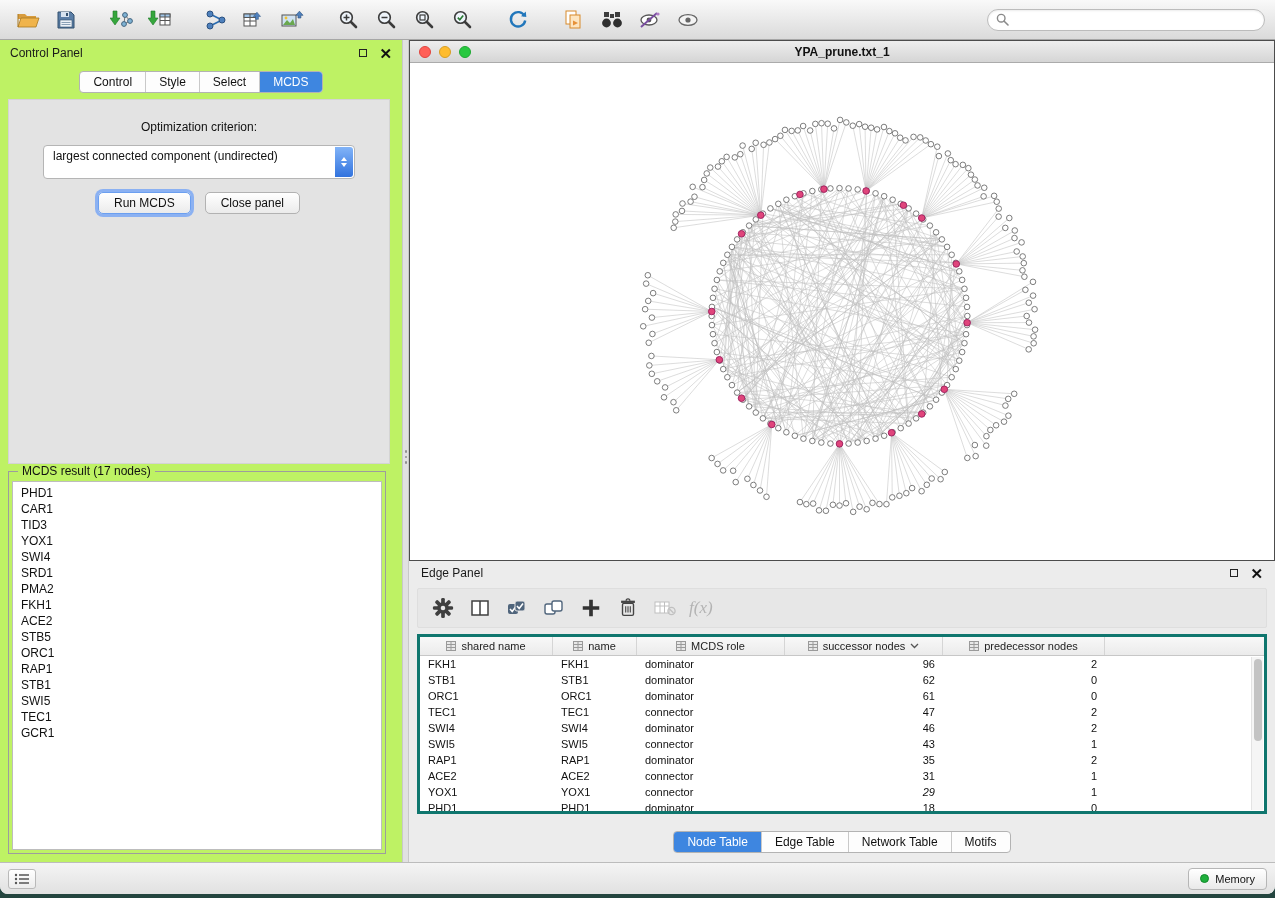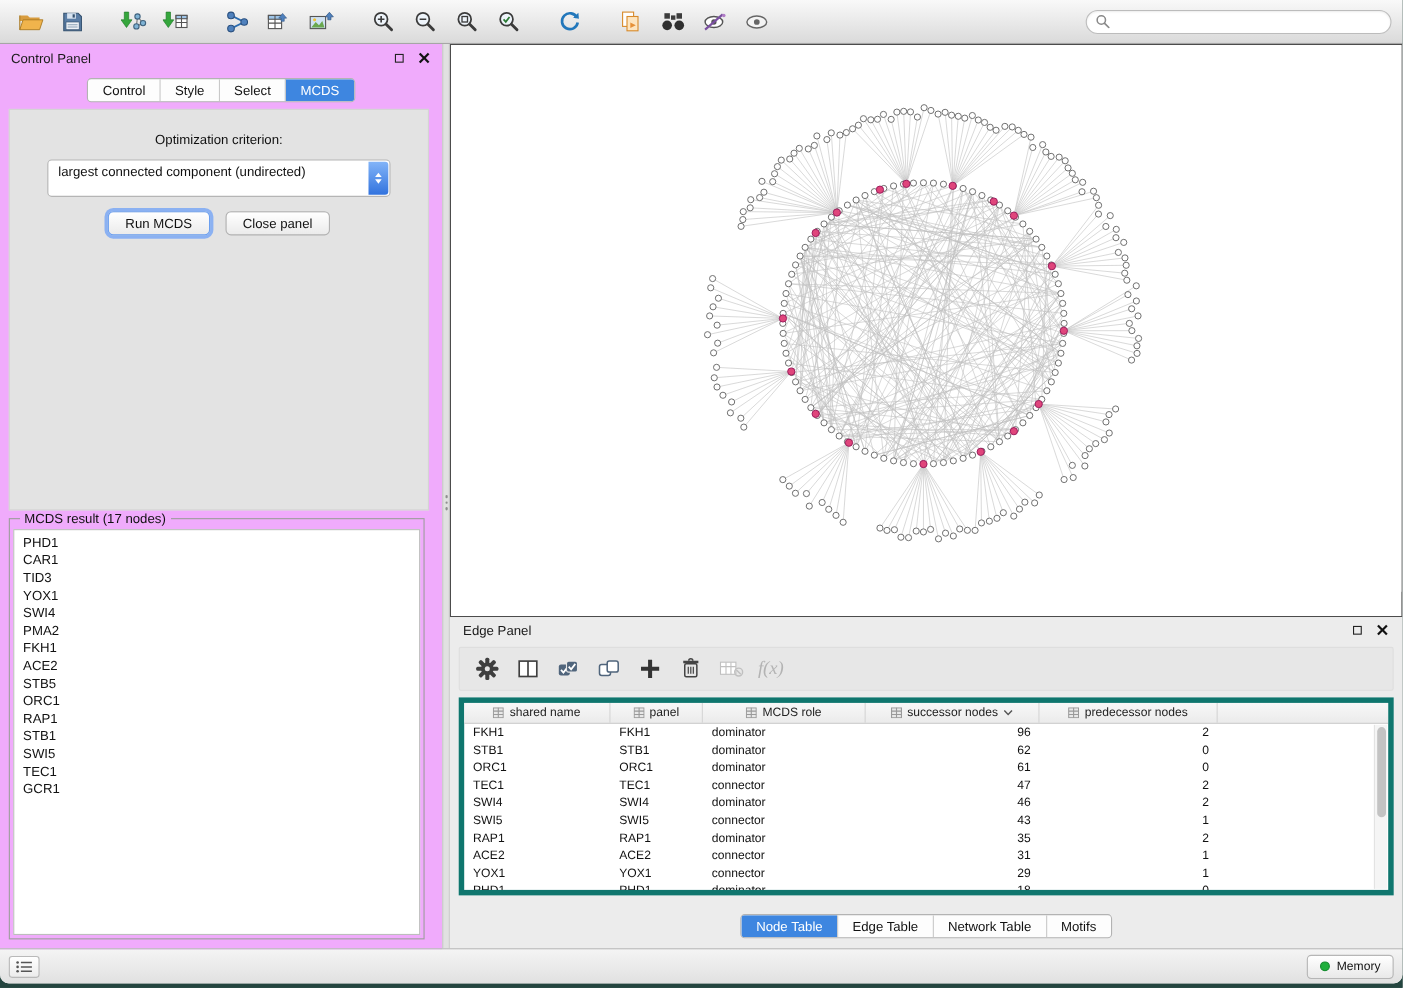--- a/index.html
+++ b/index.html
@@ -13,21 +13,21 @@
     background:linear-gradient(#f9f9f9,#dadada);border-bottom:1px solid #a6a6a6;
     display:flex;align-items:center;padding:0 10px;gap:2px}
   .tbtn{width:36px;height:32px;display:flex;align-items:center;justify-content:center;border-radius:4px}
   .tsep{width:16px;height:32px}
   .search-wrap{margin-left:auto}
   .search{width:278px;height:22px;border:1px solid #bcbcbc;border-radius:12px;background:#fff;
     display:flex;align-items:center;padding:0 8px;gap:6px;box-shadow:inset 0 1px 2px rgba(0,0,0,.08)}
   .search input{border:none;outline:none;flex:1;font-size:12px;background:transparent}
 
   
-  .control-panel{position:absolute;top:40px;left:0;width:402px;bottom:24px;background:#f0abfc}
+  .control-panel{position:absolute;top:40px;left:0;width:402px;bottom:24px;background:#bef264}
   .panel-header{height:26px;display:flex;align-items:center;padding:0 10px;font-size:12px;color:#1a1a1a}
   .win-controls{margin-left:auto;display:flex;gap:12px;align-items:center}
   .float-box{width:8px;height:8px;border:1.5px solid #222;display:inline-block}
   .close-x{font-size:15px;font-weight:bold;color:#111;line-height:1}
   .cp-tabs{position:absolute;top:31px;left:0;right:0;display:flex;justify-content:center}
   .seg{display:flex;border:1px solid #b3b3b3;border-radius:4px;overflow:hidden;background:#fdfdfd}
   .seg .tab{padding:3px 13px;font-size:12px;color:#111;border-left:1px solid #c9c9c9;cursor:default;white-space:nowrap}
   .seg .tab:first-child{border-left:none}
   .seg .tab.active{background:#3e86e0;color:#fff}
   .opt-box{position:absolute;top:59px;left:8px;right:12px;height:365px;background:#e3e3e3;border:1px solid #d4d4d4}
@@ -64,21 +64,21 @@
   .net-title-text{margin:0 auto;font-size:12px;color:#111;font-weight:bold}
   .net-canvas{display:block;width:100%;height:497px;background:#fff;cursor:default}
 
   
   .table-panel{position:absolute;left:0;right:0;top:521px;bottom:0;background:#ececec}
   .tp-header{height:24px;display:flex;align-items:center;padding:0 12px;font-size:12px;color:#1a1a1a}
   .tp-toolbar{position:absolute;top:27px;left:8px;right:8px;height:40px;background:#e7e7e7;
     border:1px solid #dedede;border-radius:2px;display:flex;align-items:center;padding:0 8px;gap:3px}
   .tpbtn{width:34px;height:32px;display:flex;align-items:center;justify-content:center;border-radius:4px}
   .fx{font-family:"Liberation Serif",serif;font-style:italic;font-size:17px;color:#b3b3b3;padding:0 4px}
-  .tp-table{position:absolute;top:73px;left:8px;right:8px;bottom:48px;background:#fff;border:5px solid #0f766e;overflow:hidden}
+  .tp-table{position:absolute;top:73px;left:8px;right:8px;bottom:48px;background:#fff;border:3px solid #0f766e;overflow:hidden}
   .thead{display:flex;height:19px;background:linear-gradient(#f8f8f8,#ebebeb);border-bottom:1px solid #c7c7c7}
   .th{display:flex;align-items:center;justify-content:center;gap:5px;font-size:11px;color:#222;
     padding:0 6px;border-right:1px solid #d5d5d5;overflow:hidden;white-space:nowrap}
   .tbody{position:relative}
   .tr{display:flex;height:16px;align-items:center}
   .td{font-size:11px;color:#111;padding:0 8px;overflow:hidden;white-space:nowrap}
   .td.num{text-align:right}
   .vscroll{position:absolute;top:20px;right:1px;bottom:1px;width:12px;background:#f5f5f5;border-left:1px solid #e3e3e3}
   .vthumb{position:absolute;top:2px;left:2px;width:8px;height:82px;background:#c3c3c3;border-radius:4px}
   .tp-tabs{position:absolute;bottom:9px;left:0;right:0;display:flex;justify-content:center}
@@ -275,20 +275,21 @@
       </div>
     </div>
     <fieldset class="mcds-fieldset">
       <legend>MCDS result (17 nodes)</legend>
       <div class="result-box">
           <div class="result-item">PHD1</div>
           <div class="result-item">CAR1</div>
           <div class="result-item">TID3</div>
           <div class="result-item">YOX1</div>
           <div class="result-item">SWI4</div>
+          <div class="result-item">SRD1</div>
           <div class="result-item">PMA2</div>
           <div class="result-item">FKH1</div>
           <div class="result-item">ACE2</div>
           <div class="result-item">STB5</div>
           <div class="result-item">ORC1</div>
           <div class="result-item">RAP1</div>
           <div class="result-item">STB1</div>
           <div class="result-item">SWI5</div>
           <div class="result-item">TEC1</div>
           <div class="result-item">GCR1</div>
@@ -300,20 +301,28 @@
     <div class="split-dots">
         <i></i>
         <i></i>
         <i></i>
       </div>
   </div>
 
   <div class="right">
 
     <div class="net-window">
+      <div class="net-title">
+        <span class="lights">
+          <span class="light" style="background:#ff5f57;border:1px solid #e0443e"></span>
+          <span class="light" style="background:#febc2e;border:1px solid #d79e23"></span>
+          <span class="light" style="background:#28c840;border:1px solid #1ea832"></span>
+        </span>
+        <span class="net-title-text">YPA_prune.txt_1</span>
+      </div>
       <svg class="net-canvas" viewBox="0 0 865 497">
           <g stroke="#b0b0b0" stroke-width="0.55" opacity="0.8">
             <line x1="546.4" y1="199.8" x2="466.1" y2="375.8"></line>
             <line x1="310.1" y1="208.3" x2="499.2" y2="360.7"></line>
             <line x1="491.3" y1="365.3" x2="317.7" y2="191.7"></line>
             <line x1="411.8" y1="379.7" x2="474.7" y2="133.1"></line>
             <line x1="402.8" y1="378.1" x2="474.7" y2="133.1"></line>
             <line x1="322.3" y1="322.2" x2="376.8" y2="136.6"></line>
             <line x1="466.1" y1="375.8" x2="339.5" y2="162.5"></line>
             <line x1="549.9" y1="208.3" x2="360.8" y2="145.3"></line>
@@ -1032,21 +1041,21 @@
               </svg>
               <span>shared name</span>
             </div>
             <div class="th" style="width: 84px;">
               <svg width="10" height="10" viewBox="0 0 10 10">
                 <rect x="0.5" y="0.5" width="9" height="9" fill="#e8e8e8" stroke="#9a9a9a"></rect>
                 <line x1="0.5" y1="3.5" x2="9.5" y2="3.5" stroke="#9a9a9a"></line>
                 <line x1="0.5" y1="6.5" x2="9.5" y2="6.5" stroke="#9a9a9a"></line>
                 <line x1="5" y1="0.5" x2="5" y2="9.5" stroke="#9a9a9a"></line>
               </svg>
-              <span>panel</span>
+              <span>name</span>
             </div>
             <div class="th" style="width: 148px;">
               <svg width="10" height="10" viewBox="0 0 10 10">
                 <rect x="0.5" y="0.5" width="9" height="9" fill="#e8e8e8" stroke="#9a9a9a"></rect>
                 <line x1="0.5" y1="3.5" x2="9.5" y2="3.5" stroke="#9a9a9a"></line>
                 <line x1="0.5" y1="6.5" x2="9.5" y2="6.5" stroke="#9a9a9a"></line>
                 <line x1="5" y1="0.5" x2="5" y2="9.5" stroke="#9a9a9a"></line>
               </svg>
               <span>MCDS role</span>
             </div>
@@ -1126,21 +1135,21 @@
               <div class="td" style="width: 133px;">ACE2</div>
               <div class="td" style="width: 84px;">ACE2</div>
               <div class="td" style="width: 148px;">connector</div>
               <div class="td num" style="width: 158px;">31</div>
               <div class="td num" style="width: 162px;">1</div>
             </div>
             <div class="tr">
               <div class="td" style="width: 133px;">YOX1</div>
               <div class="td" style="width: 84px;">YOX1</div>
               <div class="td" style="width: 148px;">connector</div>
-              <div class="td num" style="width: 158px;">29</div>
+              <div class="td num" style="width: 158px; font-style: italic;">29</div>
               <div class="td num" style="width: 162px;">1</div>
             </div>
             <div class="tr">
               <div class="td" style="width: 133px;">PHD1</div>
               <div class="td" style="width: 84px;">PHD1</div>
               <div class="td" style="width: 148px;">dominator</div>
               <div class="td num" style="width: 158px;">18</div>
               <div class="td num" style="width: 162px;">0</div>
             </div>
           </div>

